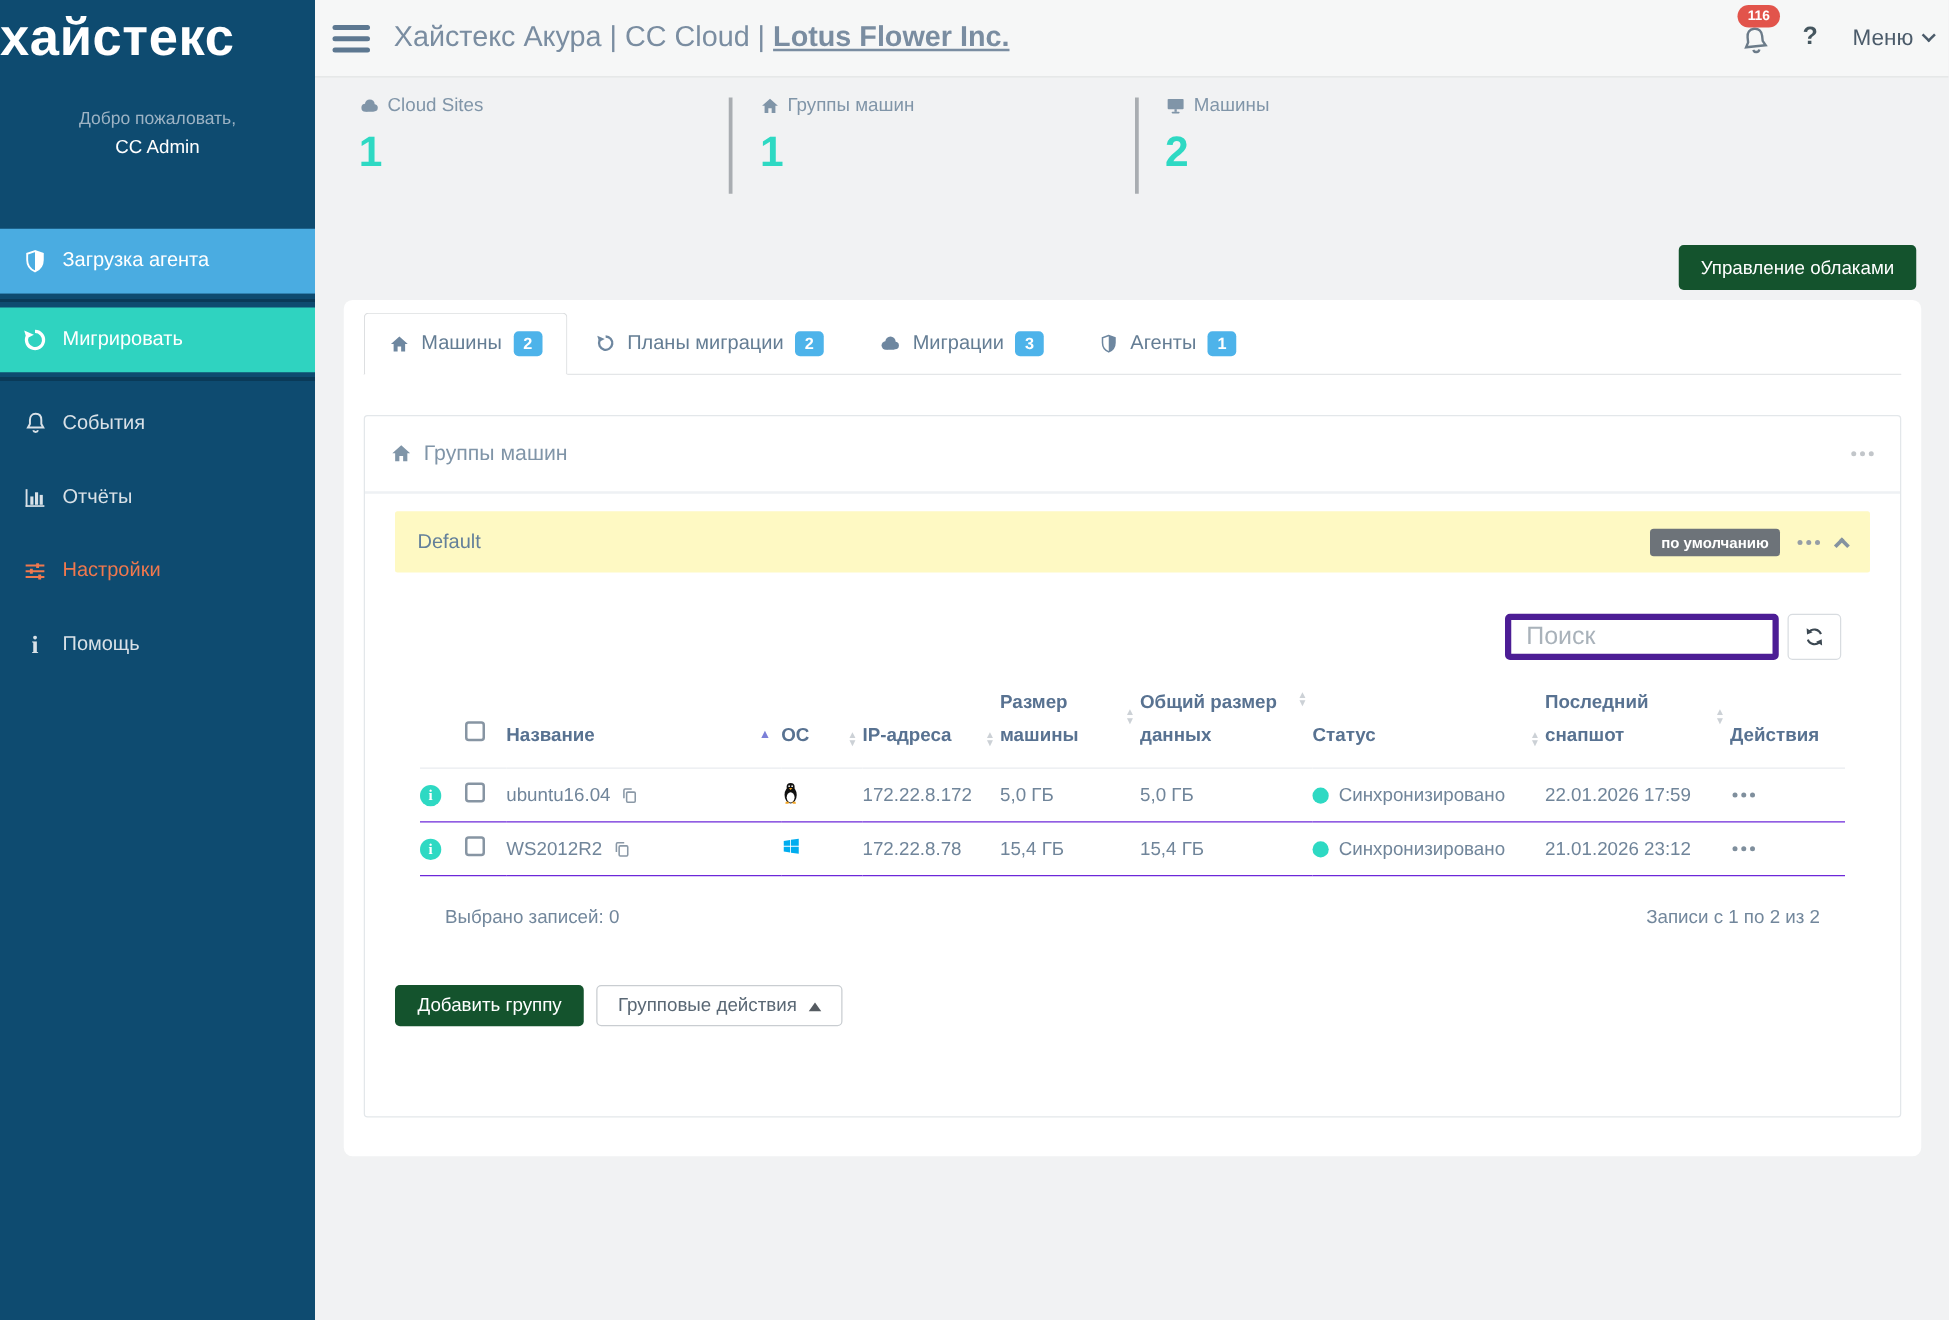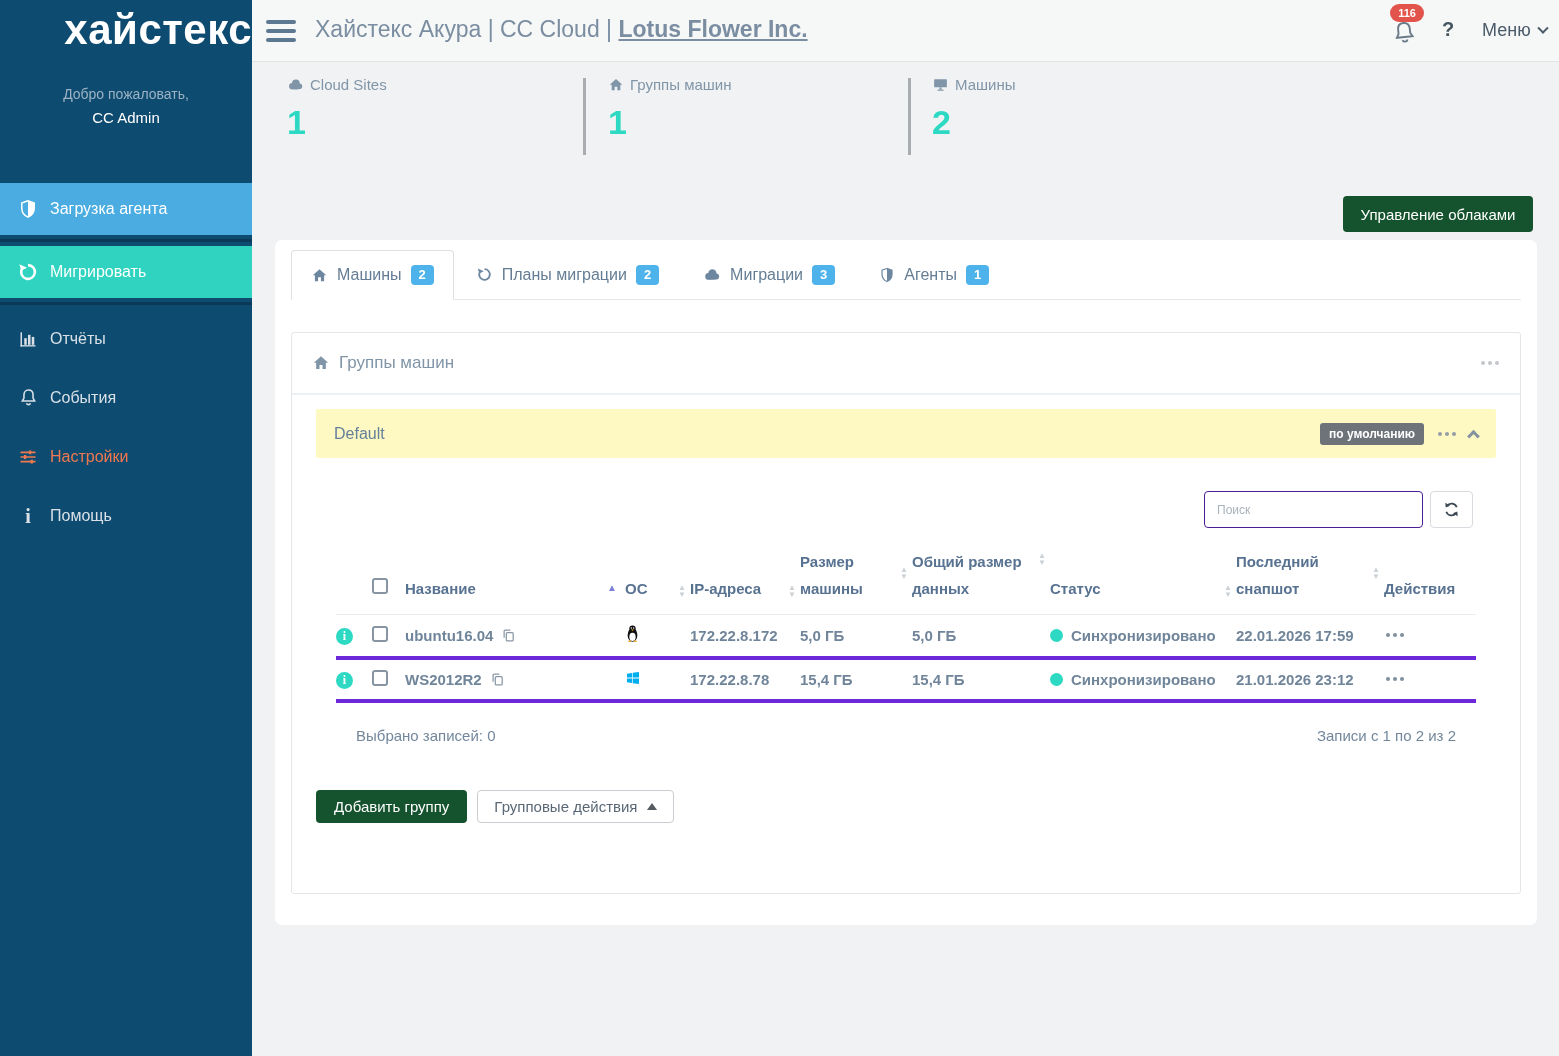--- a/index.html
+++ b/index.html
@@ -10,21 +10,21 @@
     background: #f1f2f3;
     overflow: hidden;
     color:#70859a;
   }
   
   .sidebar {
     position:absolute; left:0; top:0; width:252px; height:1056px;
     background:#0e4b70; z-index:5;
   }
   .logo {
-    text-align:right; padding-top:6px;
+    text-align:left; padding-top:6px;
     font-size:42px; font-weight:600; color:#ffffff; letter-spacing:.5px;
   }
   .welcome { margin-top:28px; text-align:center; font-size:14px; color:#9db3c4; line-height:24px; }
   .welcome .who { color:#ffffff; font-size:15px; }
   .menu { position:absolute; top:183px; left:0; width:100%; }
   .mi {
     display:flex; align-items:center; height:52px;
     font-size:16px; color:#d9e1e7; cursor:pointer;
   }
   .mi .ic { width:24px; margin-left:16px; margin-right:10px; display:flex; justify-content:center; align-items:center; }
@@ -107,37 +107,37 @@
   }
   .def-badge {
     margin-left:auto; background:#6d7379; color:#fff; font-size:12px; font-weight:bold;
     padding:4px 9px; border-radius:3px;
   }
   .acc-bar .dots { margin:0 12px; }
   .chev-up { width:9px; height:9px; border:solid #8593a0; border-width:0 3px 3px 0; transform:rotate(-135deg) translate(-2px,-2px); margin-right:6px; cursor:pointer; }
 
   .search-row { display:flex; justify-content:flex-end; gap:7px; margin-top:33px; padding-right:23px; }
   .search-input {
-    width:219px; height:37px; border:1px solid #4c1d95; border-radius:4px;
-    padding:0 12px; font-size:12px; color:#55606a; font-family:"Liberation Sans",sans-serif;
+    width:219px; height:37px; border:5px solid #4c1d95; border-radius:4px;
+    padding:0 12px; font-size:20px; color:#55606a; font-family:"Liberation Sans",sans-serif;
   }
   .search-input::placeholder { color:#a9b2ba; }
   .refresh-btn {
     width:43px; height:37px; border:1px solid #d8dce0; border-radius:4px; background:#fff;
     display:flex; align-items:center; justify-content:center; cursor:pointer;
   }
 
   
   .table-wrap { padding:0 20px; margin-top:20px; }
   table { width:100%; border-collapse:collapse; font-size:15px; color:#70859a; }
   th {
     text-align:left; vertical-align:bottom; font-weight:bold; color:#587291;
     padding:0 6px 12px 0; line-height:27px; border-bottom:1px solid #e9ecef; position:relative; cursor:pointer;
   }
-  td { height:43px; border-bottom:4px solid #6d28d9; padding-right:6px; vertical-align:middle;font-weight:bold; }
+  td { height:43px; border-bottom:1px solid #6d28d9; padding-right:6px; vertical-align:middle; }
   .sort { position:absolute; right:4px; bottom:16px; color:#ccd1d6; font-size:8px; line-height:7px; text-align:center; }
   .sort::before { content:"▲"; display:block; }
   .sort::after { content:"▼"; display:block; }
   .sort-asc { position:absolute; right:8px; bottom:22px; color:#7b7fd8; font-size:10px; line-height:9px; }
   .sort-asc::before { content:"▲"; }
   .cbx { width:16px; height:16px; border:2px solid #8795a3; border-radius:3px; display:inline-block; cursor:pointer; }
   .info-ic {
     width:17px; height:17px; border-radius:50%; background:#2ed9c3;
     display:inline-flex; align-items:center; justify-content:center; cursor:pointer;
   }
@@ -180,38 +180,38 @@
         <svg width="22" height="22" viewBox="0 0 24 24">
             <path d="M12 4.5 a7.5 7.5 0 1 1 -6.9 4.6" fill="none" stroke="currentColor" stroke-width="2.8"></path>
             <path d="M2.6 3.6 L4.6 10.6 L11 7.4 Z" fill="currentColor"></path>
           </svg>
       </span>
       <span>Мигрировать</span>
     </div>
     <div class="menu-sep"></div>
     <div class="mi plain">
       <span class="ic">
+        <svg width="21" height="21" viewBox="0 0 24 24" fill="none" stroke="currentColor" stroke-width="1.8">
+            <path d="M12 3.5c-3.3 0-5.2 2.3-5.2 5.6v3.6L5 16h14l-1.8-3.3V9.1c0-3.3-1.9-5.6-5.2-5.6z"></path>
+            <path d="M9.8 18.5a2.3 2.3 0 0 0 4.4 0"></path>
+          </svg>
+      </span>
+      <span>События</span>
+    </div>
+    <div class="mi plain">
+      <span class="ic">
         <svg width="20" height="20" viewBox="0 0 24 24" fill="currentColor">
             <rect x="3" y="4" width="1.8" height="17"></rect>
             <rect x="3" y="19.4" width="18" height="1.6"></rect>
             <rect x="7.5" y="11" width="3" height="8"></rect>
             <rect x="12" y="7" width="3" height="12"></rect>
             <rect x="16.5" y="9.5" width="3" height="9.5"></rect>
           </svg>
       </span>
       <span>Отчёты</span>
-    </div>
-    <div class="mi plain">
-      <span class="ic">
-        <svg width="21" height="21" viewBox="0 0 24 24" fill="none" stroke="currentColor" stroke-width="1.8">
-            <path d="M12 3.5c-3.3 0-5.2 2.3-5.2 5.6v3.6L5 16h14l-1.8-3.3V9.1c0-3.3-1.9-5.6-5.2-5.6z"></path>
-            <path d="M9.8 18.5a2.3 2.3 0 0 0 4.4 0"></path>
-          </svg>
-      </span>
-      <span>События</span>
     </div>
     <div class="mi plain settings">
       <span class="ic">
         <svg width="20" height="20" viewBox="0 0 24 24" stroke="currentColor" fill="none">
             <path d="M3 6.5 h18 M3 12 h18 M3 17.5 h18" stroke-width="2"></path>
             <path d="M14.5 4.2 v4.6 M8.5 9.7 v4.6 M16.5 15.2 v4.6" stroke-width="2.8"></path>
           </svg>
       </span>
       <span>Настройки</span>
     </div>

